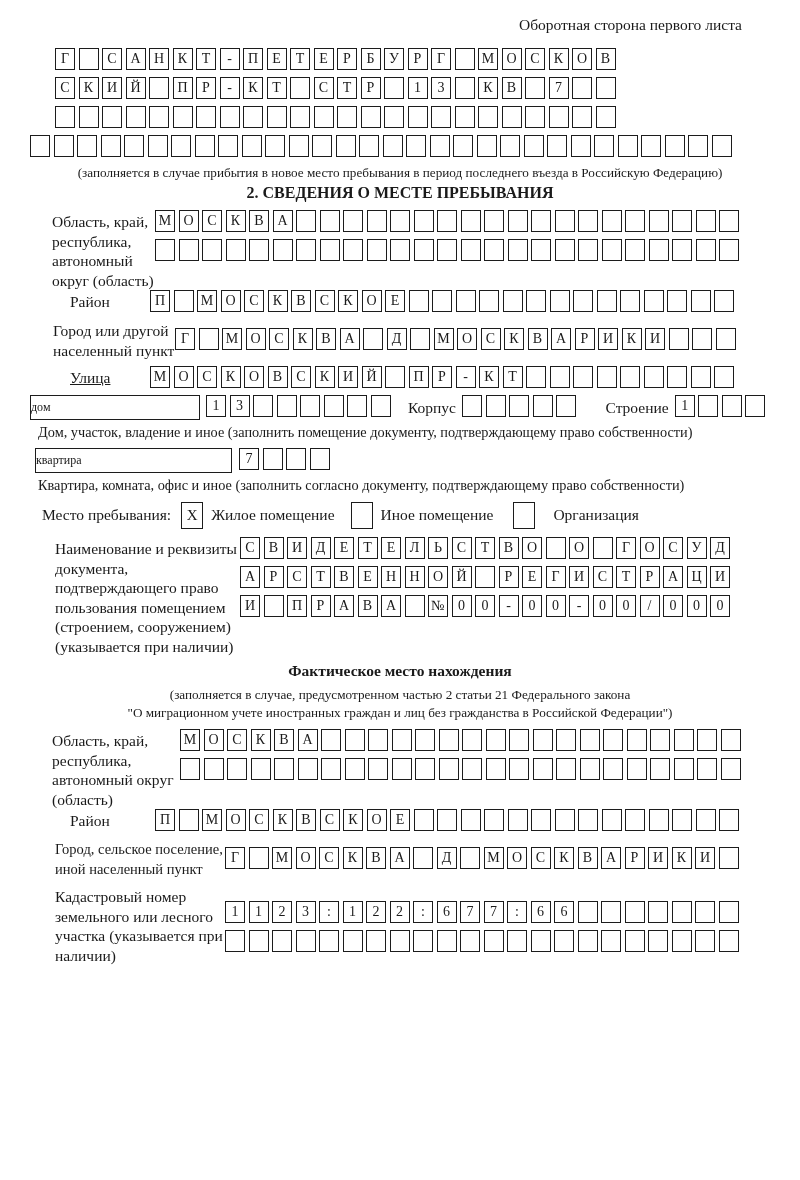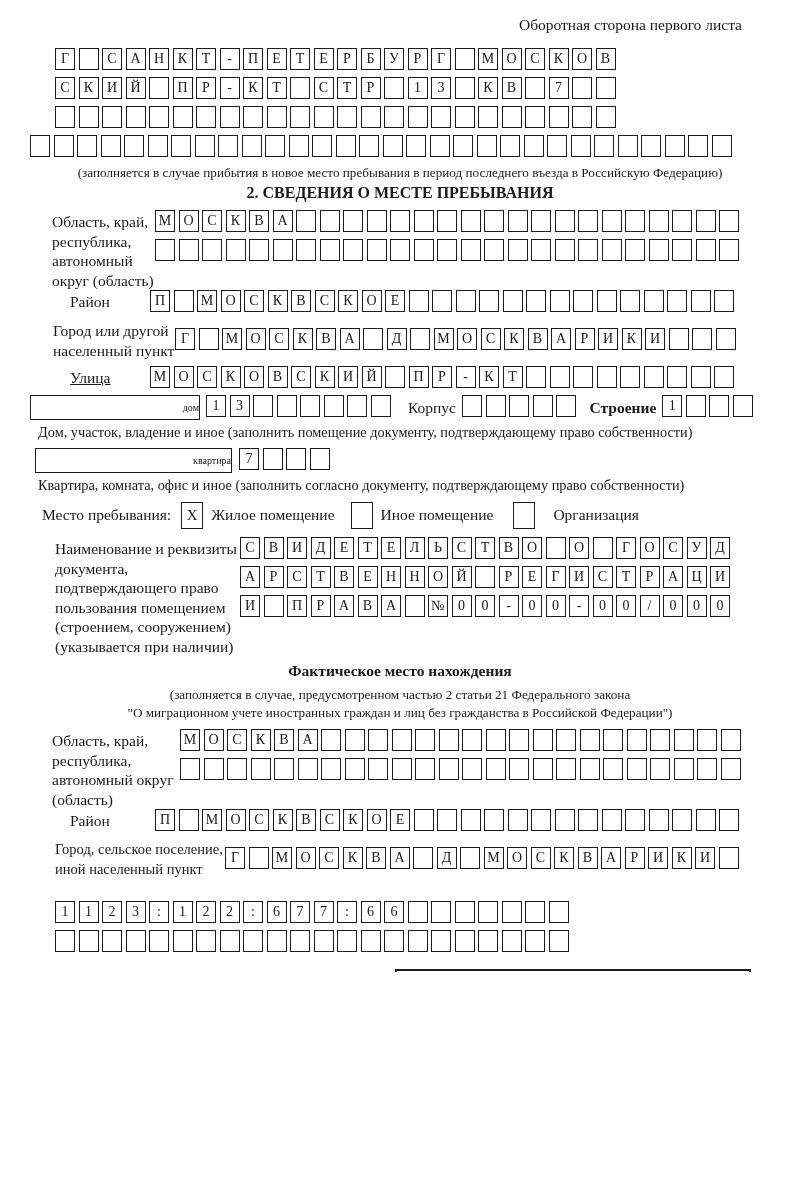--- a/index.html
+++ b/index.html
@@ -15,22 +15,22 @@
   .cellrow{ display:flex; align-items:flex-start; height:29px; flex:none; }
   .cell{
     flex:none; width:18px; height:20px; border:1.5px solid #1c1c1c;
     margin-right:3.5px; text-align:center; font-size:14px; line-height:20px;
     background:#fff;
   }
   .note-c{ text-align:center; font-size:13.2px; line-height:18px; }
   .h2c{ text-align:center; font-weight:bold; font-size:16px; margin:2px 0 8px 0; }
   .h3c{ text-align:center; font-weight:bold; font-size:15.5px; margin:6px 0 6px 0; }
   .wbox{
-    flex:none; border:1.5px solid #1c1c1c; height:23px; text-align:right;
-    font-size:10px; line-height:23px; background:#fff;
+    flex:none; border:1.5px solid #1c1c1c; height:23px; text-align:left;
+    font-size:12px; line-height:23px; background:#fff;
   }
   .cap{ font-size:14.3px; margin:0 0 7px 38px; }
   .cb{
     flex:none; display:inline-block; width:20px; height:25px; border:1.5px solid #1c1c1c;
     text-align:center; line-height:25px; font-size:15px; vertical-align:middle; background:#fff;
   }
   .opt{ font-size:15.5px; vertical-align:middle; }
   .stamp-box{ margin:10px 0 0 395px; width:352px; height:170px; border:2px solid #1c1c1c; }
   .stamp-cap{ width:400px; margin:6px 0 0 385px; text-align:center; font-size:14.3px; line-height:19px; }
   .mb7{ margin-bottom:7px; }
@@ -325,21 +325,21 @@
         <span class="cell"></span>
       </div>
     <div class="lbl" style="margin:0 6px 0 14px; padding-top:3px;">Корпус</div>
     <div class="cellrow" style="height:24px;">
         <span class="cell"></span>
         <span class="cell"></span>
         <span class="cell"></span>
         <span class="cell"></span>
         <span class="cell"></span>
       </div>
-    <div class="lbl" style="margin:0 6px 0 10px; padding-top:3px;font-weight:bold;">Строение</div>
+    <div class="lbl" style="margin:0 6px 0 26px; padding-top:3px;">Строение</div>
     <div class="cellrow" style="height:24px;">
         <span class="cell">1</span>
         <span class="cell"></span>
         <span class="cell"></span>
         <span class="cell"></span>
       </div>
   </div>
   <div class="cap">Дом, участок, владение и иное (заполнить помещение документу, подтверждающему право собственности)</div>
 
   <div class="frow" style="margin-left:35px; margin-bottom:4px;">
@@ -553,20 +553,21 @@
         <span class="cell">А</span>
         <span class="cell">Р</span>
         <span class="cell">И</span>
         <span class="cell">К</span>
         <span class="cell">И</span>
         <span class="cell"></span>
       </div>
   </div>
 
   <div class="frow" style="margin-left:55px; margin-top:6px;">
+    <div class="lbl" style="width:170px;">Кадастровый номер земельного или лесного участка (указывается при наличии)</div>
     <div class="rows" style="padding-top:16px;">
       <div class="cellrow">
           <span class="cell">1</span>
           <span class="cell">1</span>
           <span class="cell">2</span>
           <span class="cell">3</span>
           <span class="cell">:</span>
           <span class="cell">1</span>
           <span class="cell">2</span>
           <span class="cell">2</span>

